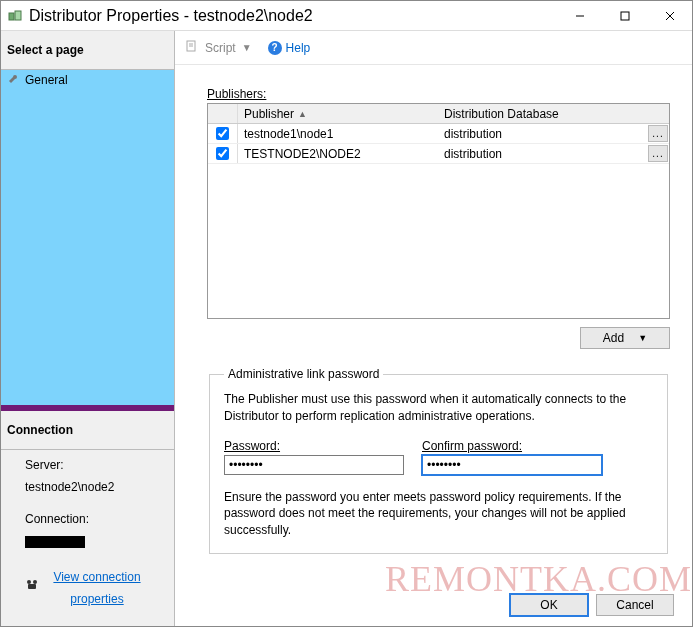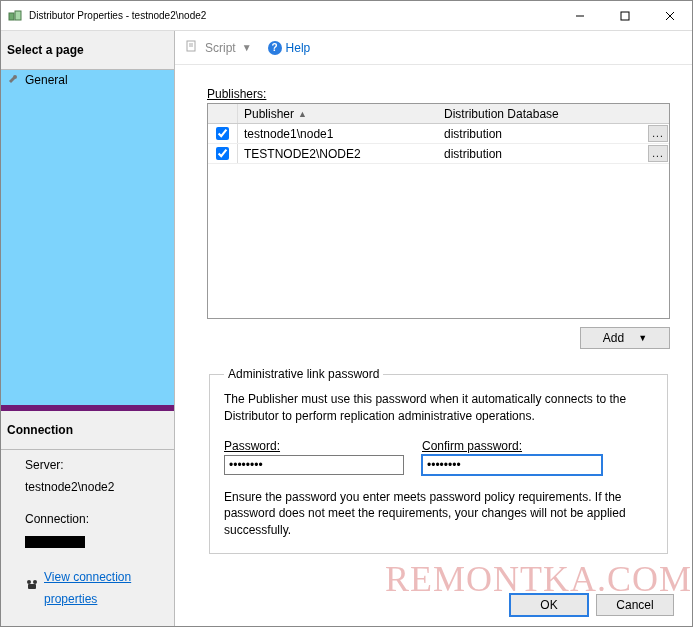--- a/index.html
+++ b/index.html
@@ -20,21 +20,21 @@
     height: 30px;
     background: #fff;
     display: flex;
     align-items: center;
     border-bottom: 1px solid #ddd;
     padding-left: 6px;
   }
   .titlebar .app-icon svg { width: 16px; height: 16px; display: block; }
   .titlebar .title {
     margin-left: 6px;
-    font-size: 10px;
+    font-size: 16px;
     flex: 1;
   }
   .win-controls { display: flex; height: 100%; }
   .win-btn {
     width: 45px;
     display: flex;
     align-items: center;
     justify-content: center;
   }
   .win-btn svg { width: 10px; height: 10px; }
@@ -70,21 +70,21 @@
     gap: 4px;
     padding: 1px 4px 1px 6px;
     color: #0066cc;
     text-decoration: underline;
     font-size: 12px;
   }
   .page-item.plain { color: #000; text-decoration: none; }
   .page-item .mini-icon { width: 14px; height: 14px; display:flex; align-items:center; justify-content:center; color:#333; text-decoration:none; }
   .conn-body { padding: 4px 24px; font-size: 12px; line-height: 22px; }
   .redact { display:inline-block; width:60px; height:12px; background:#000; vertical-align:middle; }
-  .link { color:#0066cc; text-decoration: underline; }
+  .link { color:#0066cc; text-decoration: underline; text-align: center; }
   .conn-link { display:flex; align-items:center; gap:5px; margin-top:14px; }
   .progress-section { margin-top: auto; }
   .progress-body { padding: 6px; display:flex; align-items:center; gap:8px; height:60px;}
   .spinner {
     width: 24px; height:24px; border-radius:50%;
     border: 3px dotted #ccc;
   }
   
   .main {
     flex: 1;

